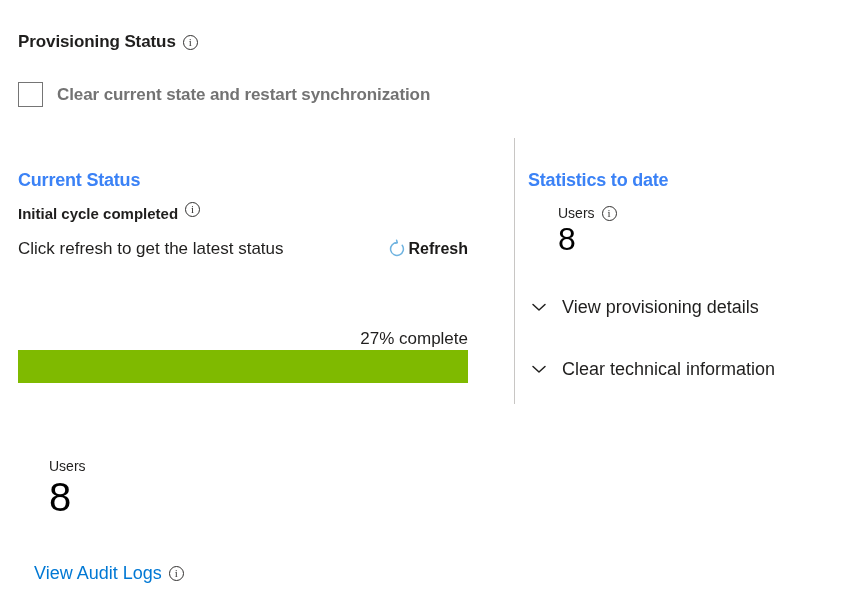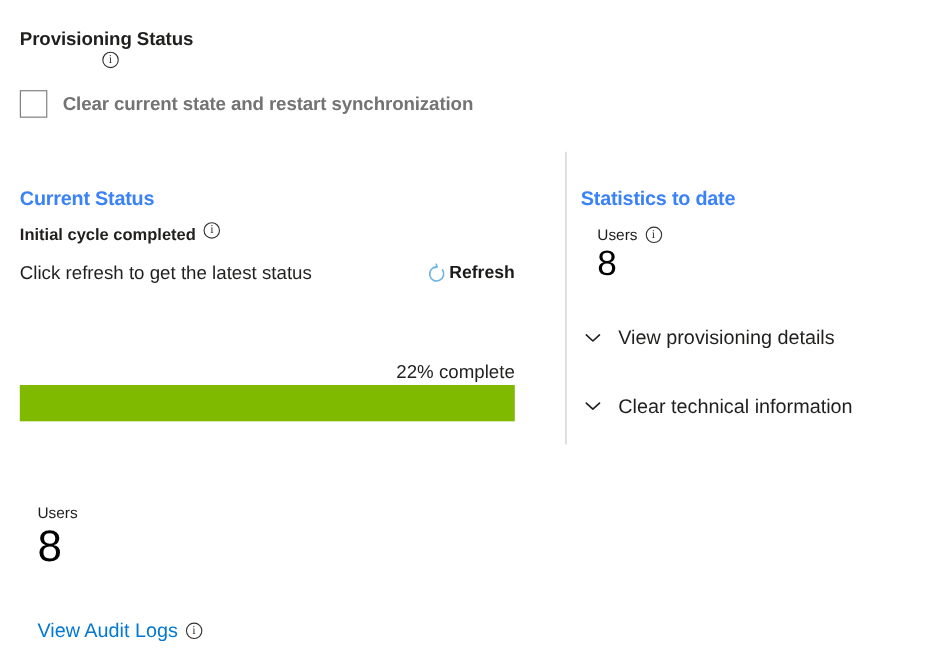--- a/index.html
+++ b/index.html
@@ -18,21 +18,20 @@
   }
 
   
   .prov-row {
     position: absolute;
     left: 18px;
     top: 26px;
     display: flex;
     align-items: center;
     height: 32px;
-    flex-direction: column;
   }
   .prov-label {
     font-size: 17px;
     font-weight: bold;
     color: #201f1e;
     letter-spacing: -0.1px;
   }
   .info-icon {
     display: inline-block;
     width: 15px;
@@ -199,20 +198,21 @@
   }
   .progress-fill {
     height: 33px;
     background: #7fba00;
   }
 
   
   .stat {
     display: flex;
     align-items: center;
+    margin-left: 15px;
   }
   .stat-bar {
     width: 5px;
     background: #a19f9d;
     flex: none;
   }
   .stat-body {
     margin-left: 10px;
     display: flex;
     flex-direction: column;
@@ -317,21 +317,21 @@
       <svg class="refresh-icon" viewBox="0 0 20 20">
         <path d="M10 3.6 A6.4 6.4 0 1 0 15.2 6.3" fill="none" stroke="#6fb3e0" stroke-width="1.5" stroke-linecap="round"></path>
         <path d="M9.6 1.3 L10.3 3.7 L7.9 4.3" fill="none" stroke="#6fb3e0" stroke-width="1.5" stroke-linecap="round" stroke-linejoin="round"></path>
       </svg>
       <span class="refresh-label">Refresh</span>
     </span>
   </div>
 </div>
 
 <div class="progress-wrap">
-  <div class="progress-caption">22% complete</div>
+  <div class="progress-caption">27% complete</div>
   <div class="progress-track">
     <div class="progress-fill" id="progress-fill" style="width: 100%;"></div>
   </div>
 </div>
 
 <div class="right-col">
   <div class="section-title">Statistics to date</div>
 
   <div class="stat stat-right">
     <div class="stat-bar"></div>

